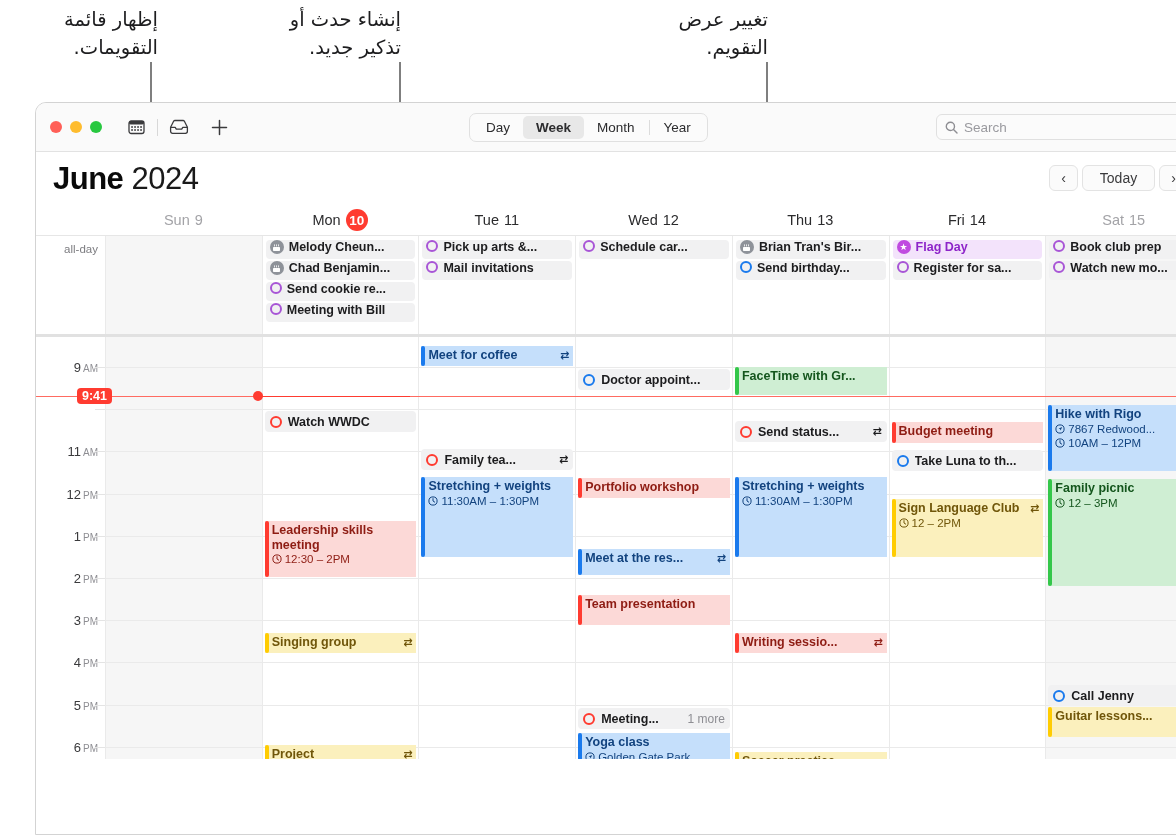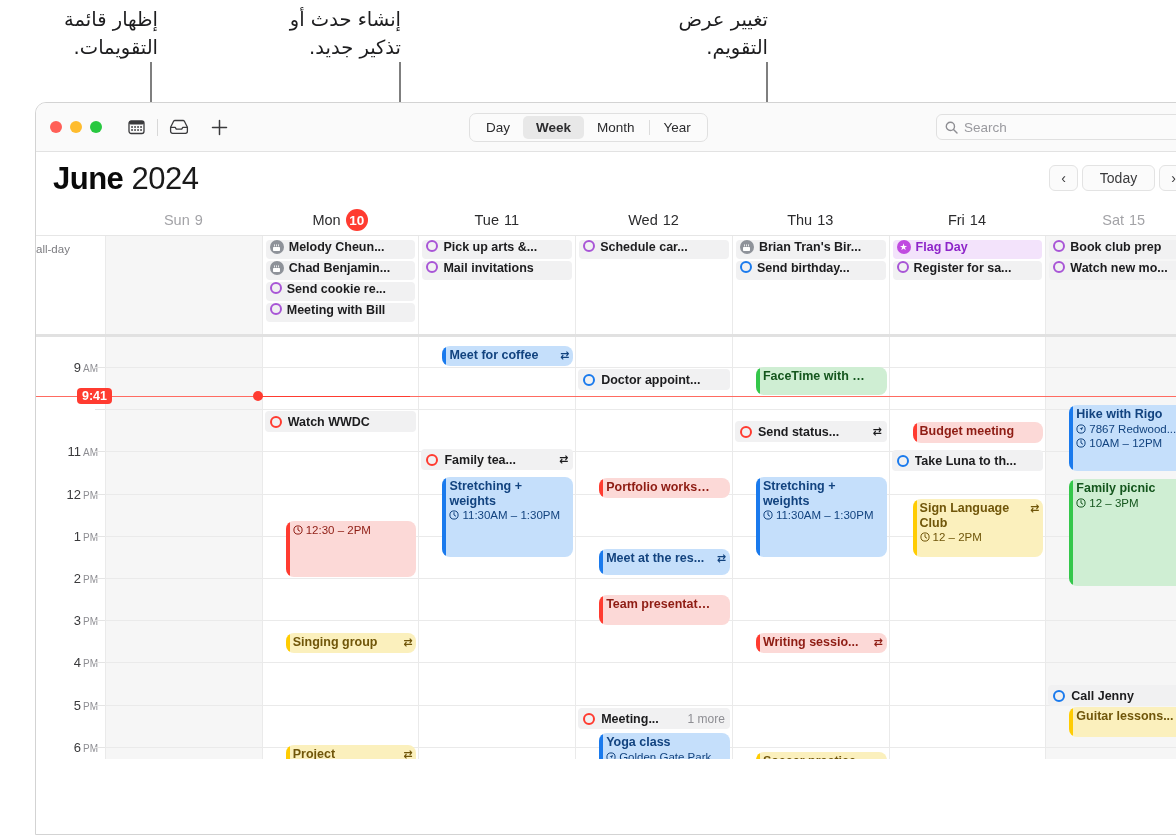--- a/index.html
+++ b/index.html
@@ -104,21 +104,21 @@
   }
 
   
   .allday {
     position: relative; display: flex;
     border-bottom: 3px solid #e1e1e1;
     min-height: 101px;
   }
   .ad-gutter {
     width: 69px; flex: none; font-size: 11.5px; color: #7c7c80;
-    padding: 7px 7px 4px 0; text-align: left;
+    padding: 7px 7px 4px 0; text-align: right;
   }
   .ad-cell {
     flex: 1 1 0; border-left: 1px solid #eaeaea;
     padding: 4px 3px; display: flex; flex-direction: column; gap: 2px;
   }
   .ad-cell.weekend { background: #f6f6f6; }
   .ad-chip {
     height: 19px; border-radius: 4px; display: flex; 
     gap: 5px; padding: 0 4px; font-size: 12.5px; font-weight: bold;
     white-space: nowrap; overflow: hidden;
@@ -154,23 +154,23 @@
   .col {
     flex: 1 1 0; position: relative; border-left: 1px solid #eaeaea;
   }
   .col.weekend { background: #f6f6f6; }
   .hline { position: absolute; left: 0; right: 0; height: 1px; background: #eaeaea; }
   .gutter-line { position: absolute; right: 0; width: 10px; height: 1px; background: #e4e4e4; }
 
   
   .ev {
     position: absolute; left: 2px; right: 2px;
-    border-radius: 8px; overflow: hidden;
+    border-radius: 0; overflow: hidden;
     padding: 2px 4px 2px 7px;
-    font-size: 12.5px; line-height: 14.5px; font-weight: bold; margin-left: 21px;
+    font-size: 12.5px; line-height: 14.5px; font-weight: bold;
   }
   .ev .bar { position: absolute; left: 0; top: 0; bottom: 0; width: 4px; border-radius: 2px; }
   .ev .ev-title { display: block; white-space: nowrap; overflow: hidden; text-overflow: ellipsis; padding-right: 14px; }
   .ev .ev-title.wrap { white-space: normal; }
   .ev .ev-meta { display: flex; align-items: center; gap: 3px; font-weight: normal; white-space: nowrap; }
   .ev .ev-meta .mini { font-size: 11.5px; text-align: center; }
   .rep { position: absolute; right: 4px; top: 2px; font-size: 11px; }
 
   .ev.red    { background: #fcd9d7; color: #8e1c13; }
   .ev.red .bar { background: #ff3b30; }
@@ -458,20 +458,21 @@
           <div class="hline" style="top: 283.2px;"></div>
           <div class="hline" style="top: 325.4px;"></div>
           <div class="hline" style="top: 367.6px;"></div>
           <div class="hline" style="top: 409.8px;"></div>
           <div class="rem" style="top: 74px;">
             <span class="ring red"></span>
             <span class="r-title">Watch WWDC</span>
           </div>
           <div class="ev red" style="top: 184px; height: 56px;">
             <div class="bar"></div>
+            <span class="ev-title wrap">Leadership skills meeting</span>
             <span class="ev-meta">
               <svg class="mini-ic" width="10" height="10" viewBox="0 0 10 10">
                 <circle cx="5" cy="5" r="4.1" fill="none" stroke="currentColor" stroke-width="1"></circle>
                 <path d="M5 2.6 V5 L6.7 6.1" stroke="currentColor" stroke-width="1" fill="none" stroke-linecap="round"></path>
               </svg>
               <span class="mini">12:30 – 2PM</span>
             </span>
           </div>
           <div class="ev yellow" style="top: 296px; height: 20px;">
             <div class="bar"></div>

